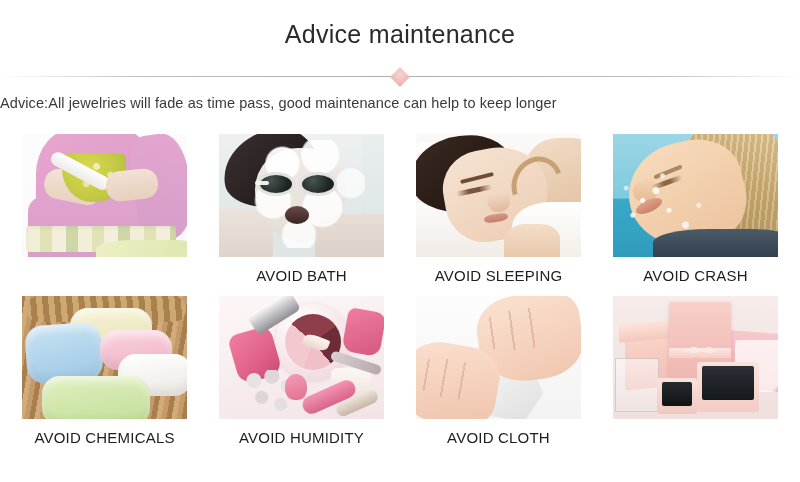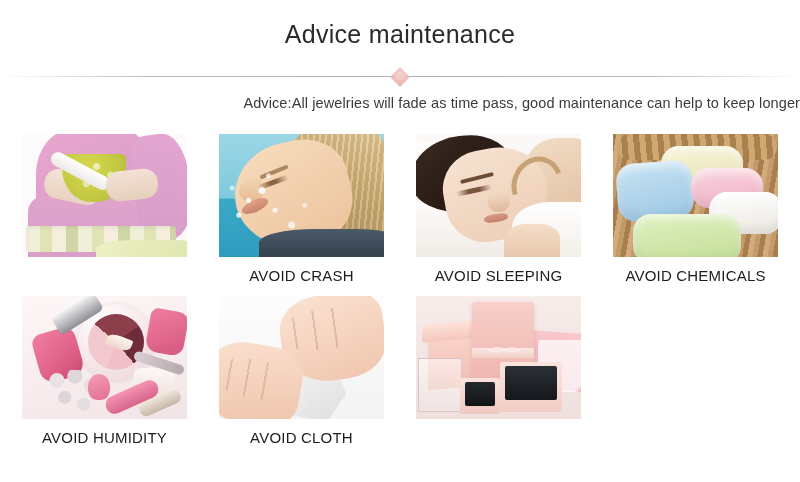--- a/index.html
+++ b/index.html
@@ -68,21 +68,21 @@
     transform: rotate(45deg);
     background: radial-gradient(circle at 38% 35%, #f6d5d2 0%, #f0c0bb 55%, #e8afa9 100%);
     border-radius: 1px;
   }
 
   
   .advice {
     position: absolute;
     left: 0; top: 95px;
     width: 800px;
-    text-align: right;
+    text-align: left;
     font-size: 14.5px;
     color: #3a3a3a;
     letter-spacing: 0.1px;
     font-family: "Liberation Sans", sans-serif;
   }
 
   
   .grid {
     position: absolute;
     left: 22px;
@@ -609,57 +609,76 @@
           <div class="belt"></div>
           <div class="hand-l"></div>
           <div class="bowl"></div>
           <div class="white-strip"></div>
           <div class="hand-r"></div>
           <div class="hem"></div>
         </div>
       </div>
     </div>
 
-
     <div class="cell">
       <div class="thumb">
-        <div class="scene s4">
-          <div class="hairmass"></div>
-          <div class="hairstrands"></div>
-          <div class="neck"></div>
+        <div class="scene s2">
+          <div class="tile"></div>
+          <div class="hair"></div>
           <div class="face"></div>
-          <div class="brow"></div>
-          <div class="eye"></div>
-          <div class="nose"></div>
-          <div class="lips"></div>
-          <div class="top"></div>
-          <div class="splash"></div>
+          <div class="arm"></div>
+          <div class="shoulder"></div>
+          <div class="foam"></div>
+          <div class="mouth"></div>
+          <div class="goggles">
+            <div class="lens l"></div>
+            <div class="lens r"></div>
+          </div>
+          <div class="bridge"></div>
         </div>
       </div>
-      <div class="caption">AVOID CRASH</div>
+      <div class="caption">AVOID BATH</div>
     </div>
 
     <div class="cell">
       <div class="thumb">
         <div class="scene s3">
           <div class="pillow-t"></div>
           <div class="pillow-b"></div>
           <div class="shoulder"></div>
           <div class="hair"></div>
           <div class="face"></div>
           <div class="brow"></div>
           <div class="eye"></div>
           <div class="nose"></div>
           <div class="lip"></div>
           <div class="strap"></div>
           <div class="duvet"></div>
           <div class="hand"></div>
         </div>
       </div>
       <div class="caption">AVOID SLEEPING</div>
+    </div>
+
+    <div class="cell">
+      <div class="thumb">
+        <div class="scene s4">
+          <div class="hairmass"></div>
+          <div class="hairstrands"></div>
+          <div class="neck"></div>
+          <div class="face"></div>
+          <div class="brow"></div>
+          <div class="eye"></div>
+          <div class="nose"></div>
+          <div class="lips"></div>
+          <div class="top"></div>
+          <div class="splash"></div>
+        </div>
+      </div>
+      <div class="caption">AVOID CRASH</div>
     </div>
 
     <div class="cell">
       <div class="thumb">
         <div class="scene s6">
           <div class="basket"></div>
           <div class="basket-rim"></div>
           <div class="t cream"></div>
           <div class="t blue"></div>
           <div class="t pink"></div>

